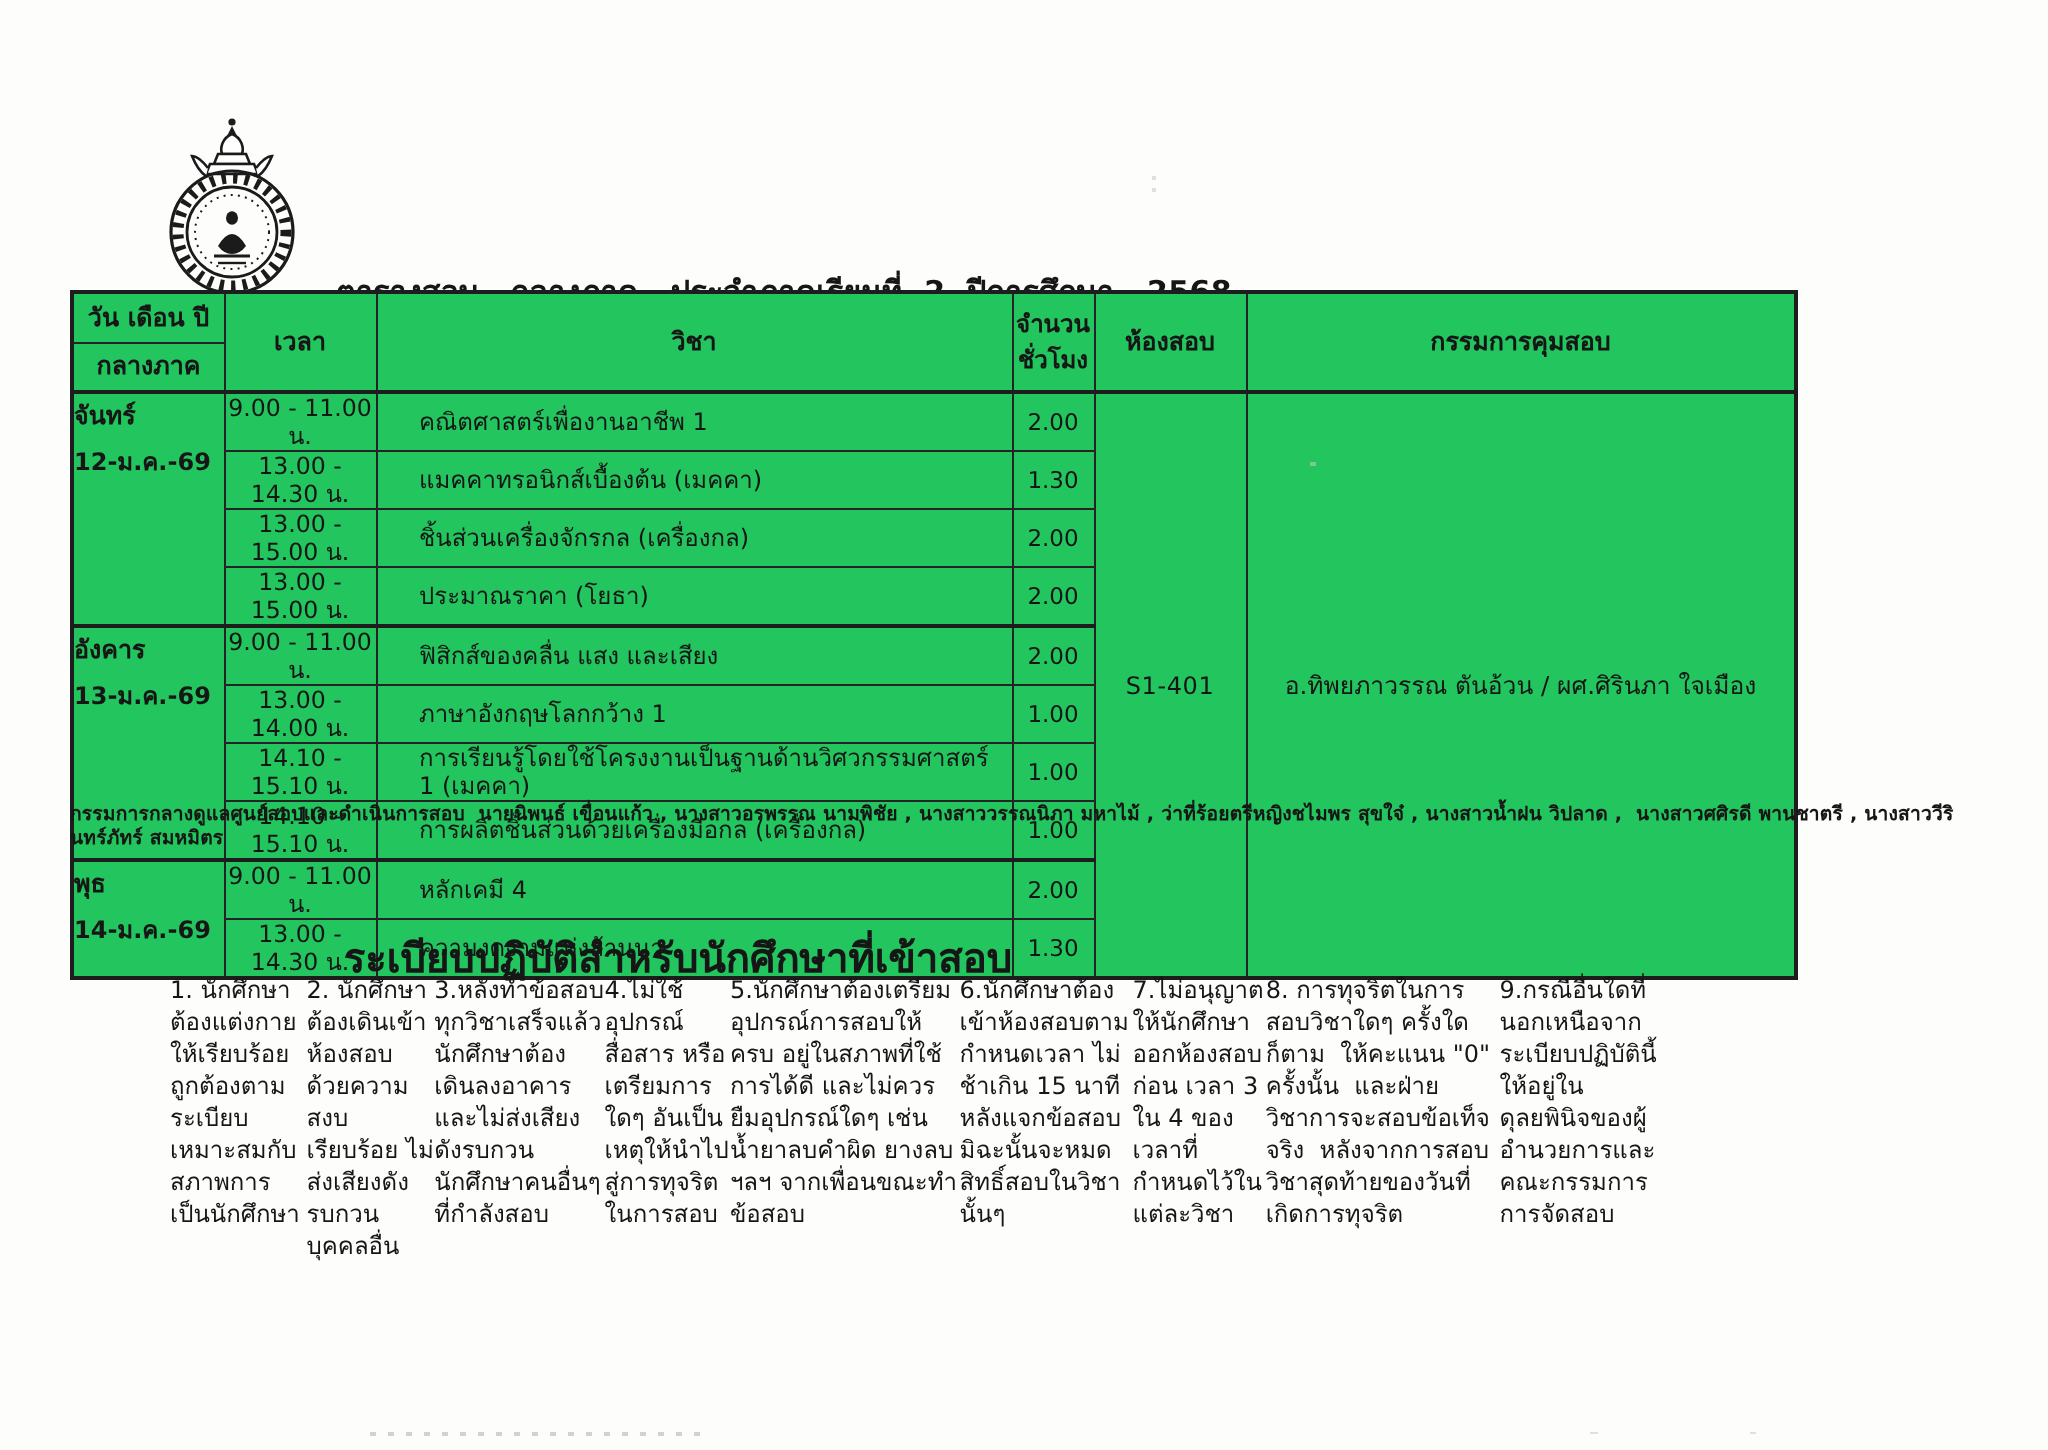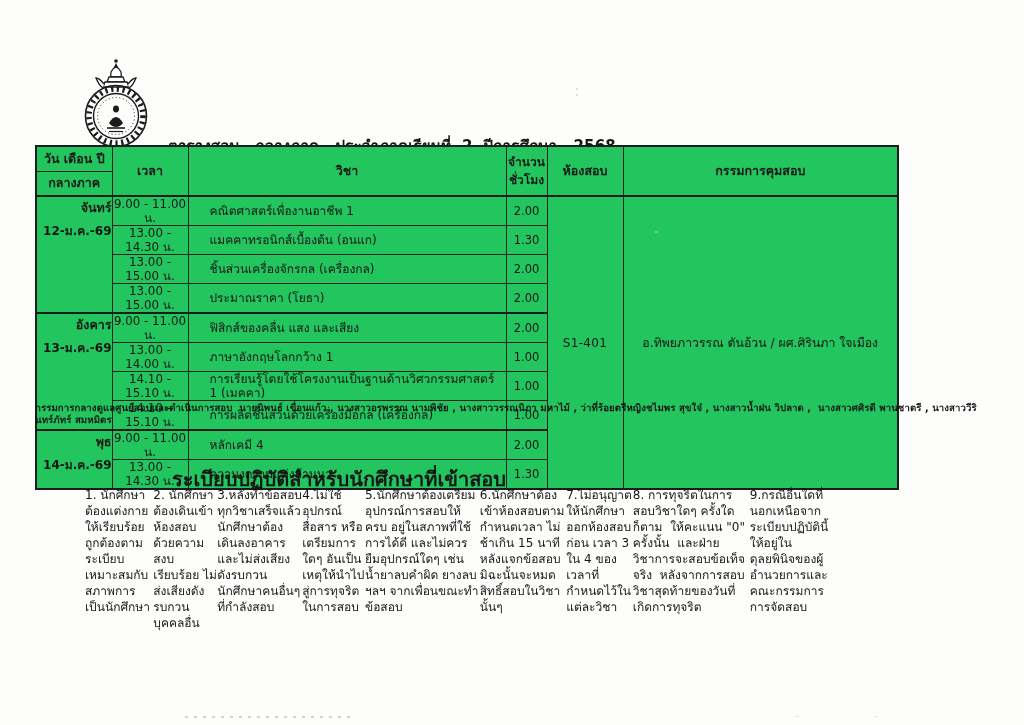--- a/index.html
+++ b/index.html
@@ -36,21 +36,21 @@
     vertical-align:middle;
     overflow:visible;
     padding:0;
   }
   tr.hrow1 td, tr.hrow2 td { height:25px; }
   td.hdr {
     font-weight:bold; font-size:12.5px; text-align:center;
   }
   td.hours-hdr div { line-height:18px; font-weight:bold; font-size:12px; }
   tr.brow { height:22.5px; }
-  td.day-cell { text-align:right; vertical-align:top; font-weight:bold; }
+  td.day-cell { text-align:left; vertical-align:top; font-weight:bold; }
   td.day-cell .dayname { line-height:22.5px; font-size:12.5px; }
   td.day-cell .daydate { line-height:22.5px; font-size:12px; }
   td.time-cell { text-align:center; font-size:11.8px; }
   td.subj-cell { text-align:left; padding-left:21px; font-size:12px; }
   td.hrs-cell { text-align:center; font-size:11.5px; }
   td.room-cell { text-align:center; font-size:12px; letter-spacing:.3px; }
   td.comm-cell { text-align:center; font-size:12.3px; }
   tr.grp td { border-top:2px solid #1d1d1d; }
 
   
@@ -142,21 +142,21 @@
         <div class="daydate">12-ม.ค.-69</div>
       </td>
       <td class="time-cell">9.00 - 11.00 น.</td>
       <td class="subj-cell">คณิตศาสตร์เพื่องานอาชีพ 1</td>
       <td class="hrs-cell">2.00</td>
       <td class="room-cell" rowspan="10">S1-401</td>
       <td class="comm-cell" rowspan="10">อ.ทิพยภาวรรณ ตันอ้วน / ผศ.ศิรินภา ใจเมือง</td>
     </tr>
     <tr class="brow">
       <td class="time-cell">13.00 - 14.30 น.</td>
-      <td class="subj-cell">แมคคาทรอนิกส์เบื้องต้น (อนแก)</td>
+      <td class="subj-cell">แมคคาทรอนิกส์เบื้องต้น (เมคคา)</td>
       <td class="hrs-cell">1.30</td>
     </tr>
     <tr class="brow">
       <td class="time-cell">13.00 - 15.00 น.</td>
       <td class="subj-cell">ชิ้นส่วนเครื่องจักรกล (เครื่องกล)</td>
       <td class="hrs-cell">2.00</td>
     </tr>
     <tr class="brow">
       <td class="time-cell">13.00 - 15.00 น.</td>
       <td class="subj-cell">ประมาณราคา (โยธา)</td>

